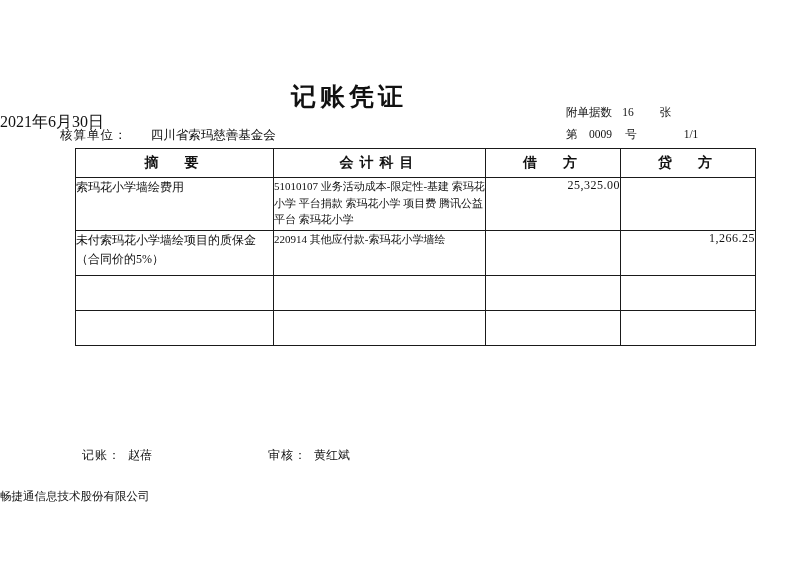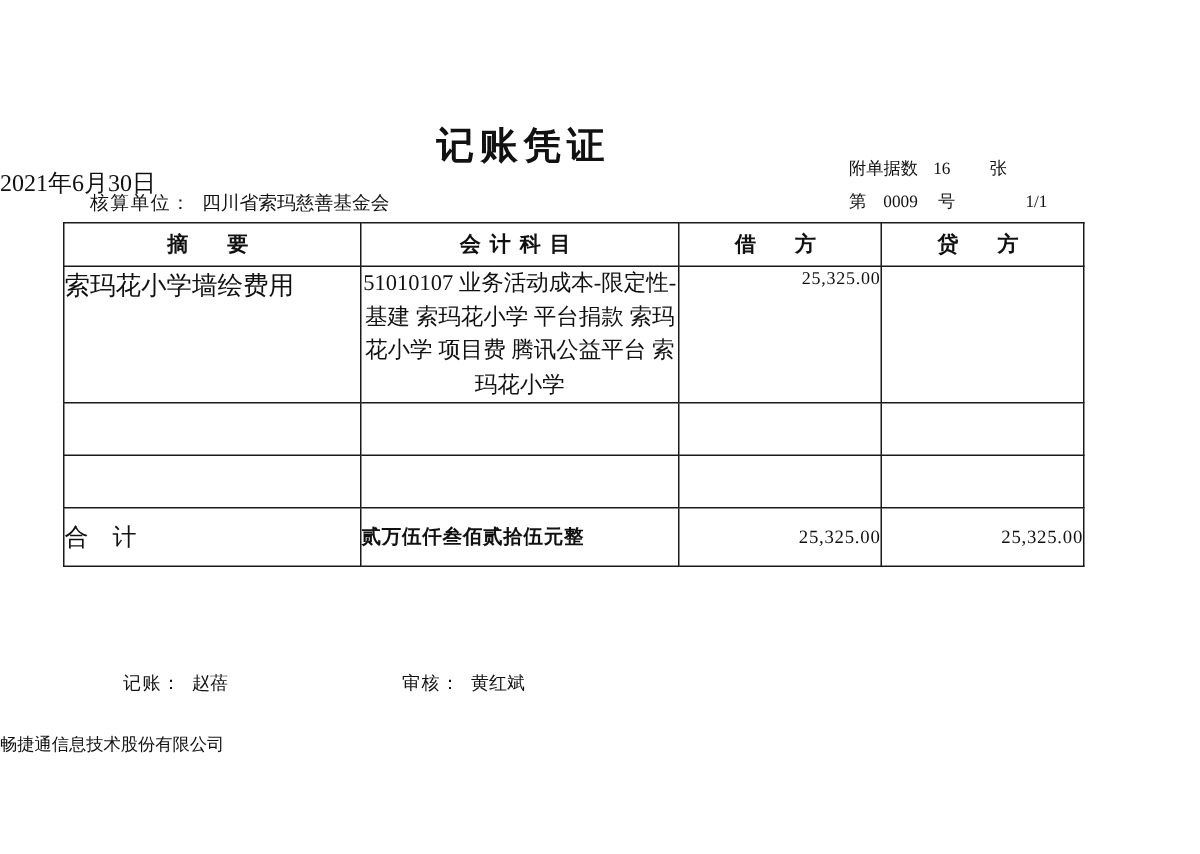--- a/index.html
+++ b/index.html
@@ -61,26 +61,26 @@
   .voucher-no .page-of { display: inline-block; margin-left: 44px; }
 
   .unit-line {
     position: absolute;
     top: 127px;
     left: 60px;
     font-size: 12.5px;
     white-space: nowrap;
   }
   .unit-line .label { letter-spacing: 1px; }
-  .unit-line .value { margin-left: 4px; }
+  .unit-line .value { margin-left: 20px; }
 
   table.voucher {
     position: absolute;
     top: 148px;
-    left: 42px;
+    left: 75px;
     width: 680px;
     border-collapse: collapse;
     table-layout: fixed;
   }
   table.voucher th, table.voucher td {
     border: 1px solid #1a1a1a;
     padding: 0;
     vertical-align: top;
   }
   table.voucher th {
@@ -90,30 +90,29 @@
     letter-spacing: 6px;
     text-align: center;
     vertical-align: middle;
   }
   .col-sum { width: 198px; }
   .col-acct { width: 212px; }
   .col-debit { width: 135px; }
   .col-credit { width: 135px; }
 
   td.cell-summary {
-    font-size: 17px;
+    font-size: 12px;
     line-height: 1.55;
     padding: 8px 6px 6px 8px;
   }
   td.cell-account {
-    font-size: 15px;
+    font-size: 11px;
     line-height: 1.5;
     padding: 7px 5px 5px 6px;
     word-break: break-all;
-    text-align: center;
   }
   td.cell-amount {
     font-size: 12px;
     font-family: "Liberation Serif", serif;
     text-align: right;
     padding: 8px 10px 4px 2px;
     letter-spacing: 0.5px;
   }
   tr.row-entry-1 td { height: 52px; }
   tr.row-entry-2 td { height: 44px; }
@@ -210,41 +209,37 @@
         <th>贷　方</th>
       </tr>
     </thead>
     <tbody>
       <tr class="row-entry-1">
         <td class="cell-summary">索玛花小学墙绘费用</td>
         <td class="cell-account">51010107 业务活动成本-限定性-基建 索玛花小学 平台捐款 索玛花小学 项目费 腾讯公益平台 索玛花小学</td>
         <td class="cell-amount">25,325.00</td>
         <td class="cell-amount"></td>
       </tr>
+      <tr class="row-entry-2">
+        <td class="cell-summary">未付索玛花小学墙绘项目的质保金（合同价的5%）</td>
+        <td class="cell-account">220914 其他应付款-索玛花小学墙绘</td>
+        <td class="cell-amount"></td>
+        <td class="cell-amount">1,266.25</td>
+      </tr>
       <tr class="row-blank">
         <td class="cell-summary"></td>
         <td class="cell-account"></td>
         <td class="cell-amount"></td>
         <td class="cell-amount"></td>
       </tr>
       <tr class="row-blank">
         <td class="cell-summary"></td>
         <td class="cell-account"></td>
         <td class="cell-amount"></td>
         <td class="cell-amount"></td>
-      </tr>
-      <tr class="row-total">
-        <td style="padding:0;">
-          <div class="total-inner">
-            <span class="total-label">合　计</span>
-          </div>
-        </td>
-        <td class="total-words">贰万伍仟叁佰贰拾伍元整</td>
-        <td class="total-amount">25,325.00</td>
-        <td class="total-amount">25,325.00</td>
       </tr>
     </tbody>
   </table>
 
   <div class="sign-row">
     <div class="sign sign-keeper">
       <span class="lbl">记账：</span>
       <span class="val">赵蓓</span>
     </div>
     <div class="sign sign-checker">

